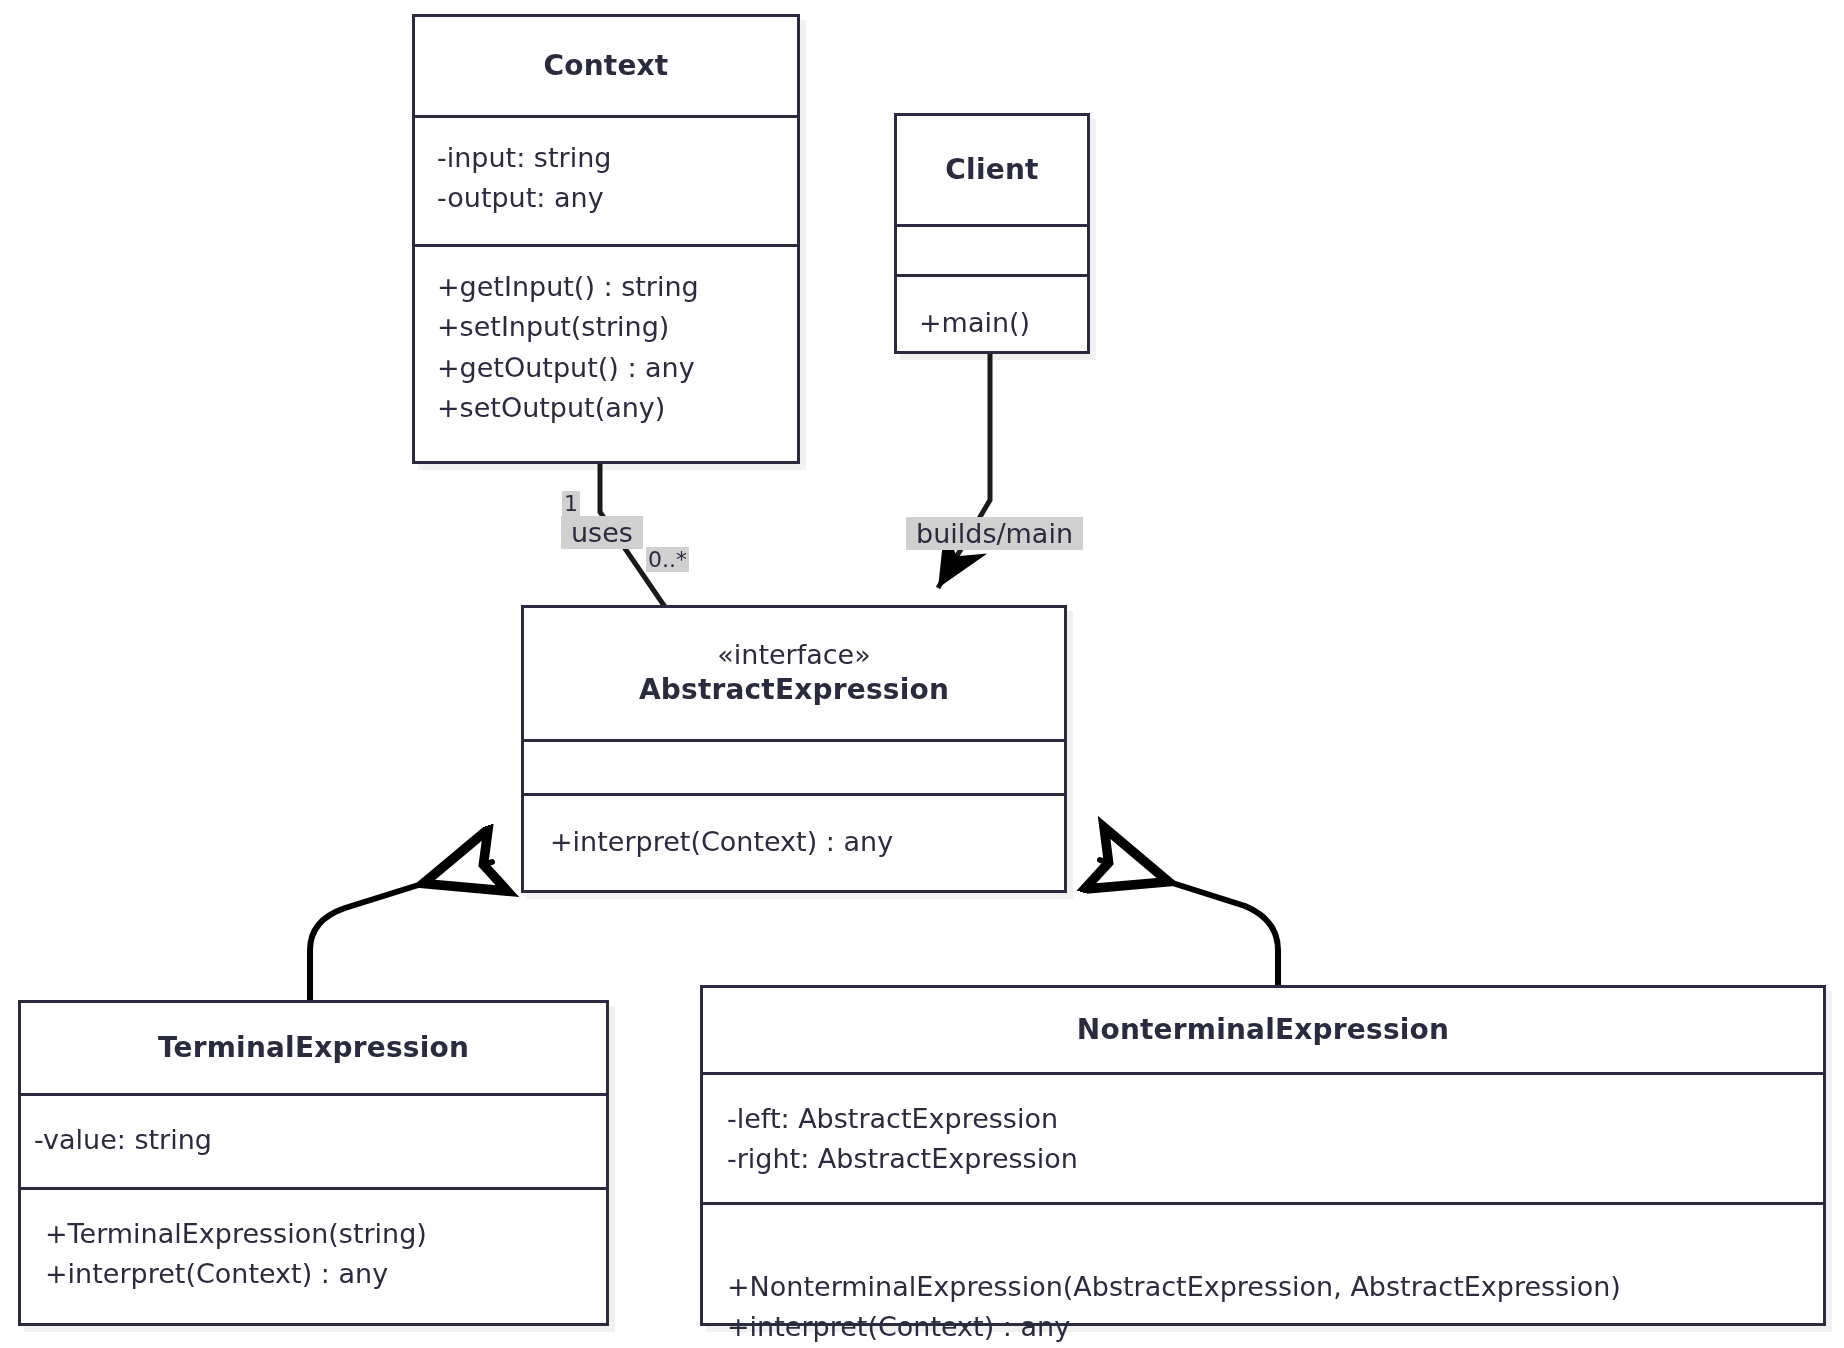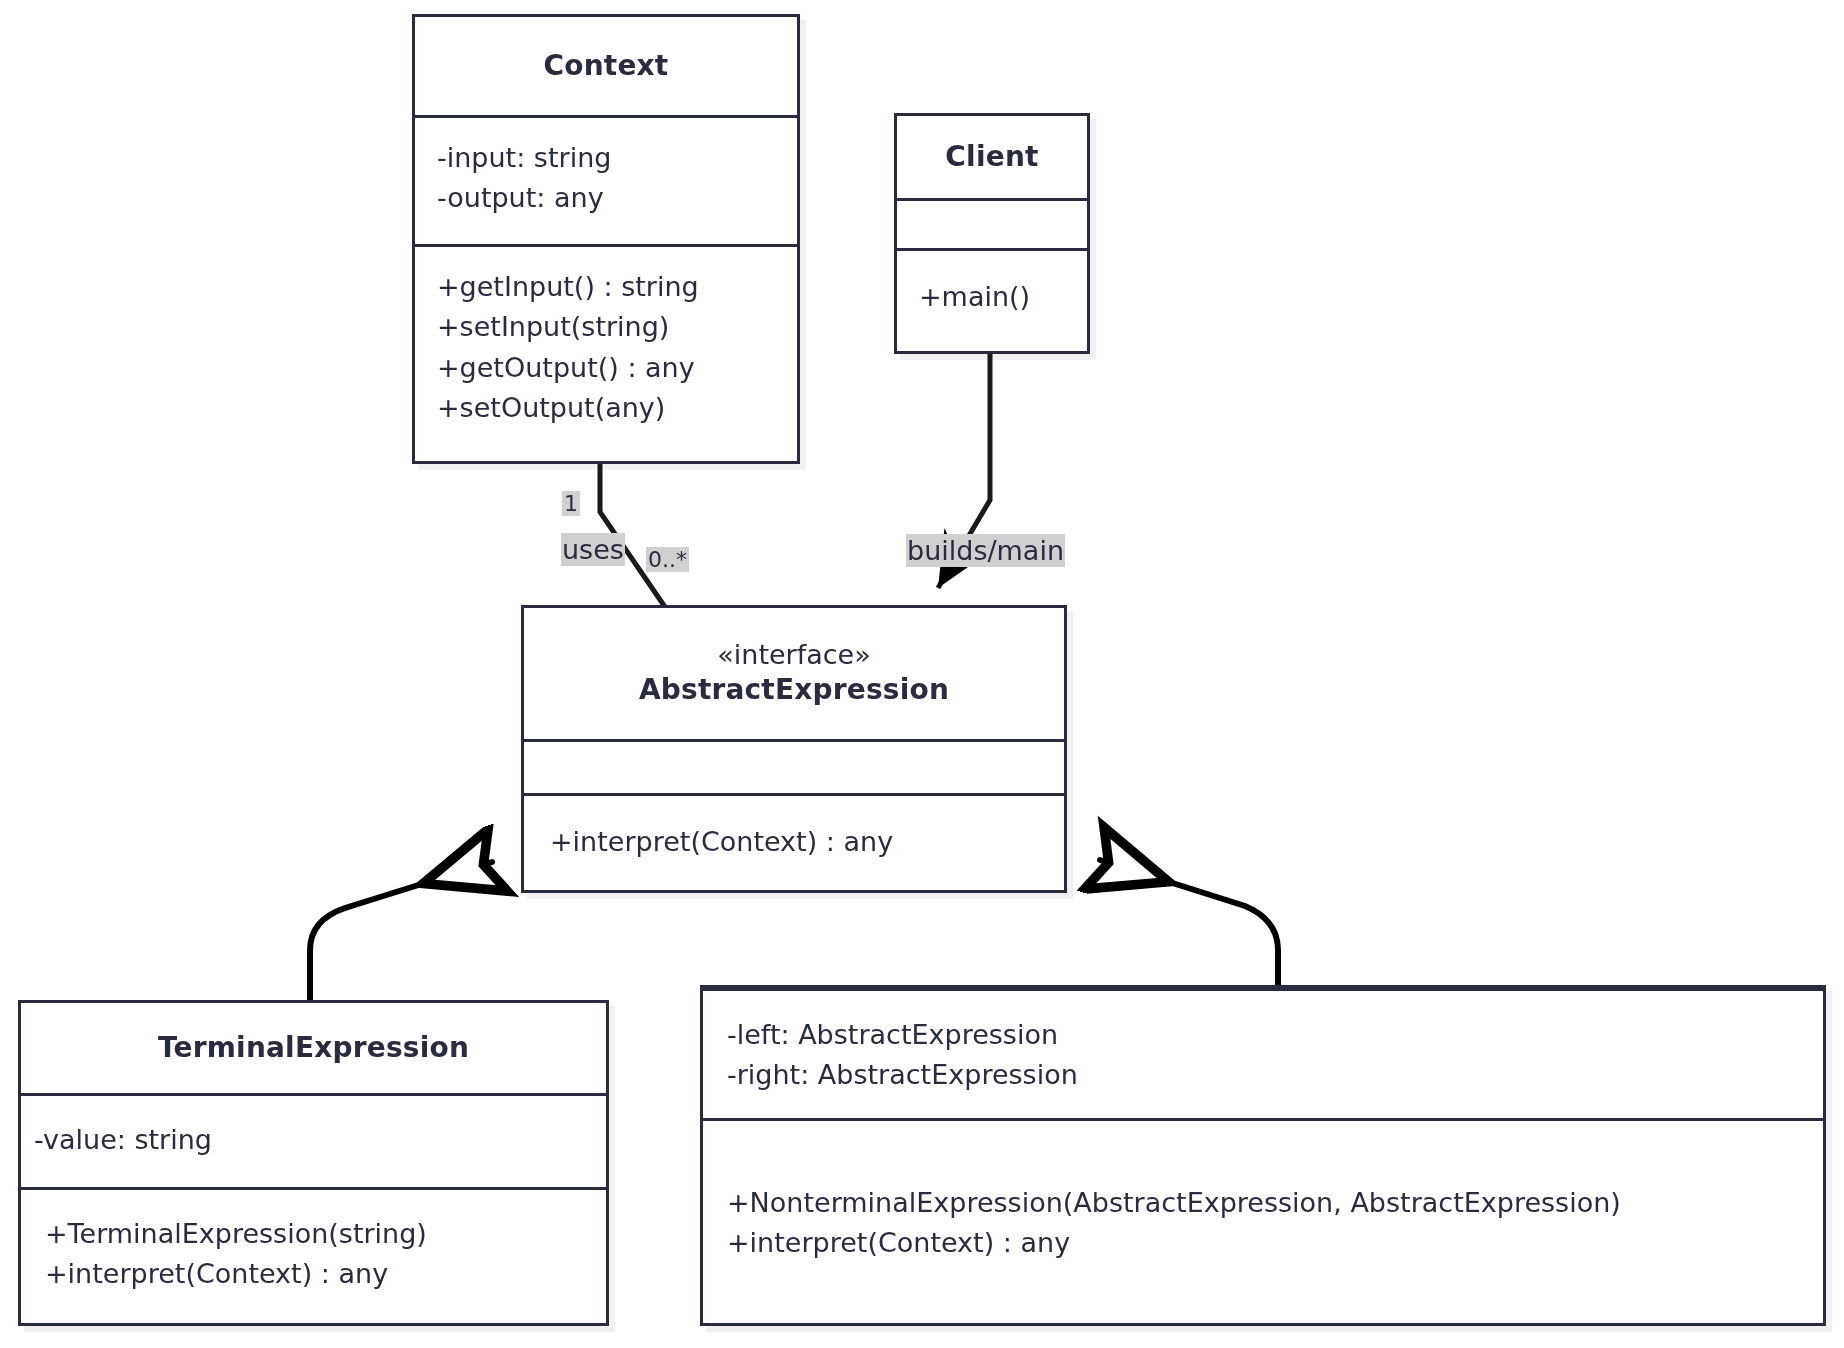--- a/index.html
+++ b/index.html
@@ -65,24 +65,23 @@
     white-space: nowrap;
     padding: 2px 0;
   }
   
   .edge-label {
     position: absolute;
     background: #d0d0d0;
     color: #2b2b3f;
     font-size: 27px;
     line-height: 1.15;
-    padding: 1px 1px;
+    padding: 1px 10px;
     white-space: nowrap;
     z-index: 30;
-    margin-top: 17px;
   }
   .edge-mult {
     position: absolute;
     background: #d0d0d0;
     color: #2b2b3f;
     font-size: 22px;
     line-height: 1.15;
     padding: 0px 2px;
     white-space: nowrap;
     z-index: 30;
@@ -141,21 +140,21 @@
     <div class="uml-divider"></div>
     <div class="uml-compartment" style="height:217px;">
       <div class="uml-row">+getInput() : string</div>
       <div class="uml-row">+setInput(string)</div>
       <div class="uml-row">+getOutput() : any</div>
       <div class="uml-row">+setOutput(any)</div>
     </div>
   </div>
 
   <div class="uml-box" style="left:894px; top:113px; width:196px; height:241px;">
-    <div class="uml-header" style="height:82px;">
+    <div class="uml-header" style="height:108px;">
       <div class="uml-title">Client</div>
     </div>
     <div class="uml-divider"></div>
     <div class="uml-compartment empty" style="height:47px;"></div>
     <div class="uml-divider"></div>
     <div class="uml-compartment" style="height:102px; padding:26px 22px;">
       <div class="uml-row">+main()</div>
     </div>
   </div>
 
@@ -181,20 +180,23 @@
       <div class="uml-row">-value: string</div>
     </div>
     <div class="uml-divider"></div>
     <div class="uml-compartment" style="height:139px; padding:24px 24px;">
       <div class="uml-row">+TerminalExpression(string)</div>
       <div class="uml-row">+interpret(Context) : any</div>
     </div>
   </div>
 
   <div class="uml-box" style="left:700px; top:985px; width:1126px; height:341px;">
+    <div class="uml-header" style="height:84px;">
+      <div class="uml-title">NonterminalExpression</div>
+    </div>
     <div class="uml-divider"></div>
     <div class="uml-compartment" style="height:127px; padding:24px 24px;">
       <div class="uml-row">-left: AbstractExpression</div>
       <div class="uml-row">-right: AbstractExpression</div>
     </div>
     <div class="uml-divider"></div>
     <div class="uml-compartment" style="height:127px; padding:24px 24px;margin-top:38px;">
       <div class="uml-row">+NonterminalExpression(AbstractExpression, AbstractExpression)</div>
       <div class="uml-row">+interpret(Context) : any</div>
     </div>

